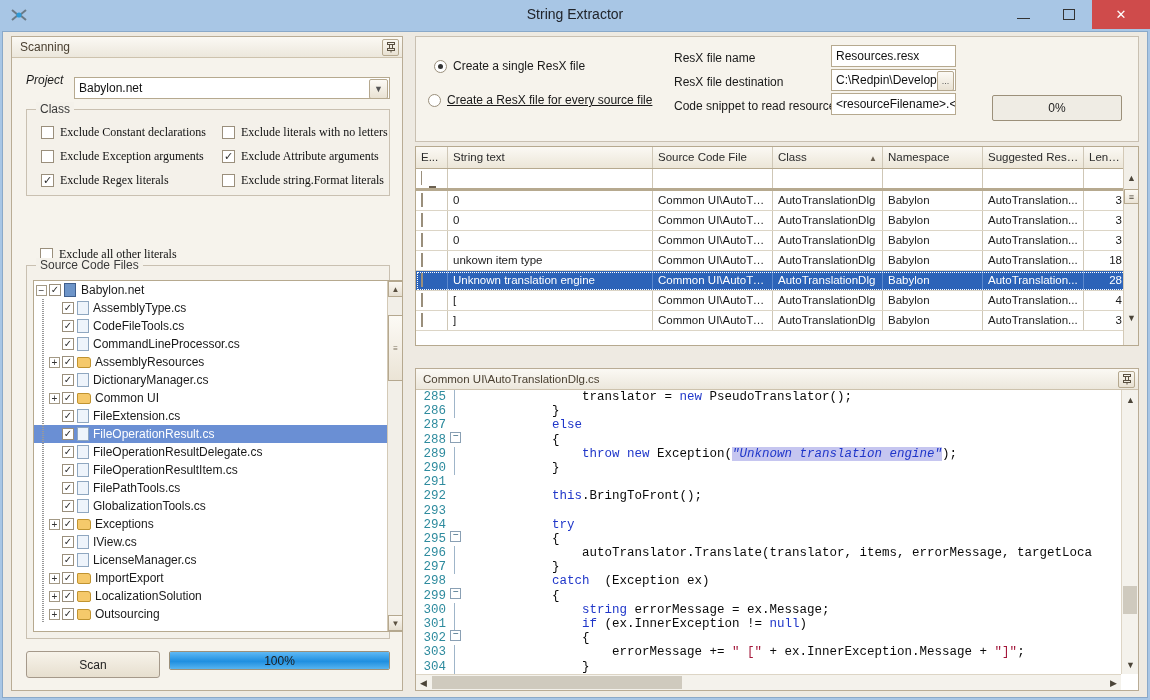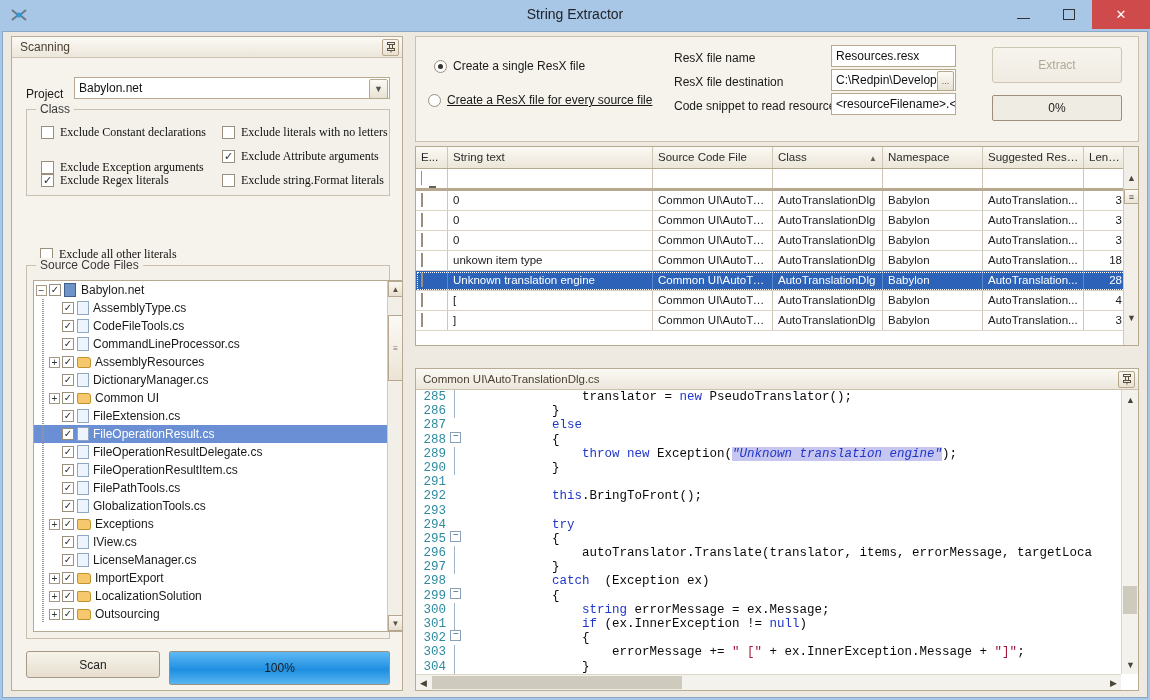--- a/index.html
+++ b/index.html
@@ -198,38 +198,38 @@
         <div class="pin-btn">
           <svg class="pin-glyph" width="10" height="11" viewBox="0 0 10 11">
             <rect x="1.5" y="0.5" width="7" height="2" fill="none" stroke="#5a5040"></rect>
             <rect x="3.5" y="2.5" width="3" height="4" fill="none" stroke="#5a5040"></rect>
             <rect x="1.5" y="6.5" width="7" height="2" fill="none" stroke="#5a5040"></rect>
             <line x1="5" y1="8.5" x2="5" y2="10.5" stroke="#5a5040"></line>
           </svg>
         </div>
       </div>
 
-      <div class="lbl" style="left:14px; top:50px;">Project</div>
+      <div class="lbl" style="left:14px; top:36px;font-style:italic;">Project</div>
       <div class="textinput" style="left:62px; top:40px; width:316px;">
         <span>Babylon.net</span>
         <div class="combo-arrow">▼</div>
       </div>
 
       <div class="groupbox" style="left:14px; top:72px; width:364px; height:87px;">
         <div class="gb-title">Class</div>
 
         <div class="chk" style="left:14px; top:15px;">
           <span class="box"></span>
           <span class="cl">Exclude Constant declarations</span>
         </div>
         <div class="chk" style="left:195px; top:15px;">
           <span class="box"></span>
           <span class="cl">Exclude literals with no letters</span>
         </div>
-        <div class="chk" style="left:14px; top:50px;text-align:right;">
+        <div class="chk" style="left:14px; top:39px;text-align:right;">
           <span class="box"></span>
           <span class="cl">Exclude Exception arguments</span>
         </div>
         <div class="chk" style="left:195px; top:39px;">
           <span class="box checked"></span>
           <span class="cl">Exclude Attribute arguments</span>
         </div>
         <div class="chk" style="left:14px; top:63px;">
           <span class="box checked"></span>
           <span class="cl">Exclude Regex literals</span>
@@ -383,21 +383,21 @@
             </div>
           <div class="tree-sb">
             <div class="sb-arrow">▲</div>
             <div class="sb-thumb" style="top:34px; height:66px;">≡</div>
             <div class="sb-arrow" style="position:absolute; bottom:0;">▼</div>
           </div>
         </div>
       </div>
 
       <div class="btn" style="left:14px; top:614px; width:134px; height:27px;">Scan</div>
-      <div class="progress" style="left:157px; top:614px; width:221px; height:34px;">
+      <div class="progress" style="left:157px; top:614px; width:221px; height:19px;">
         <div class="fill" id="scan-fill" style="width: 100%;"></div>
         <span class="ptxt">100%</span>
       </div>
     </div>
 
     <div class="rightpane">
 
       <div class="optbox">
         <div class="radio" style="left:18px; top:22px;">
           <span class="rb on"></span>
@@ -417,21 +417,20 @@
         <div class="textinput" style="left:415px; top:32px; width:125px; padding-right:20px;">
           <span>C:\Redpin\Developr</span>
           <div class="combo-arrow" style="width:17px;">...</div>
         </div>
 
         <div class="lbl" style="left:258px; top:62px;">Code snippet to read resources</div>
         <div class="textinput" style="left:415px; top:56px; width:125px;">
           <span>&lt;resourceFilename&gt;.&lt;</span>
         </div>
 
-        <div class="btn disabled" style="left:576px; top:10px; width:130px; height:36px;">Extract</div>
         <div class="progress" style="left:576px; top:58px; width:130px; height:26px;">
           <div class="fill" id="extract-fill" style="width: 0%;"></div>
           <span class="ptxt">0%</span>
         </div>
       </div>
 
       <div class="grid">
         <div id="grid-head">
             <div class="grow hdr">
               <div class="gcell" style="width: 32px; flex: 0 0 32px;">E...</div>

